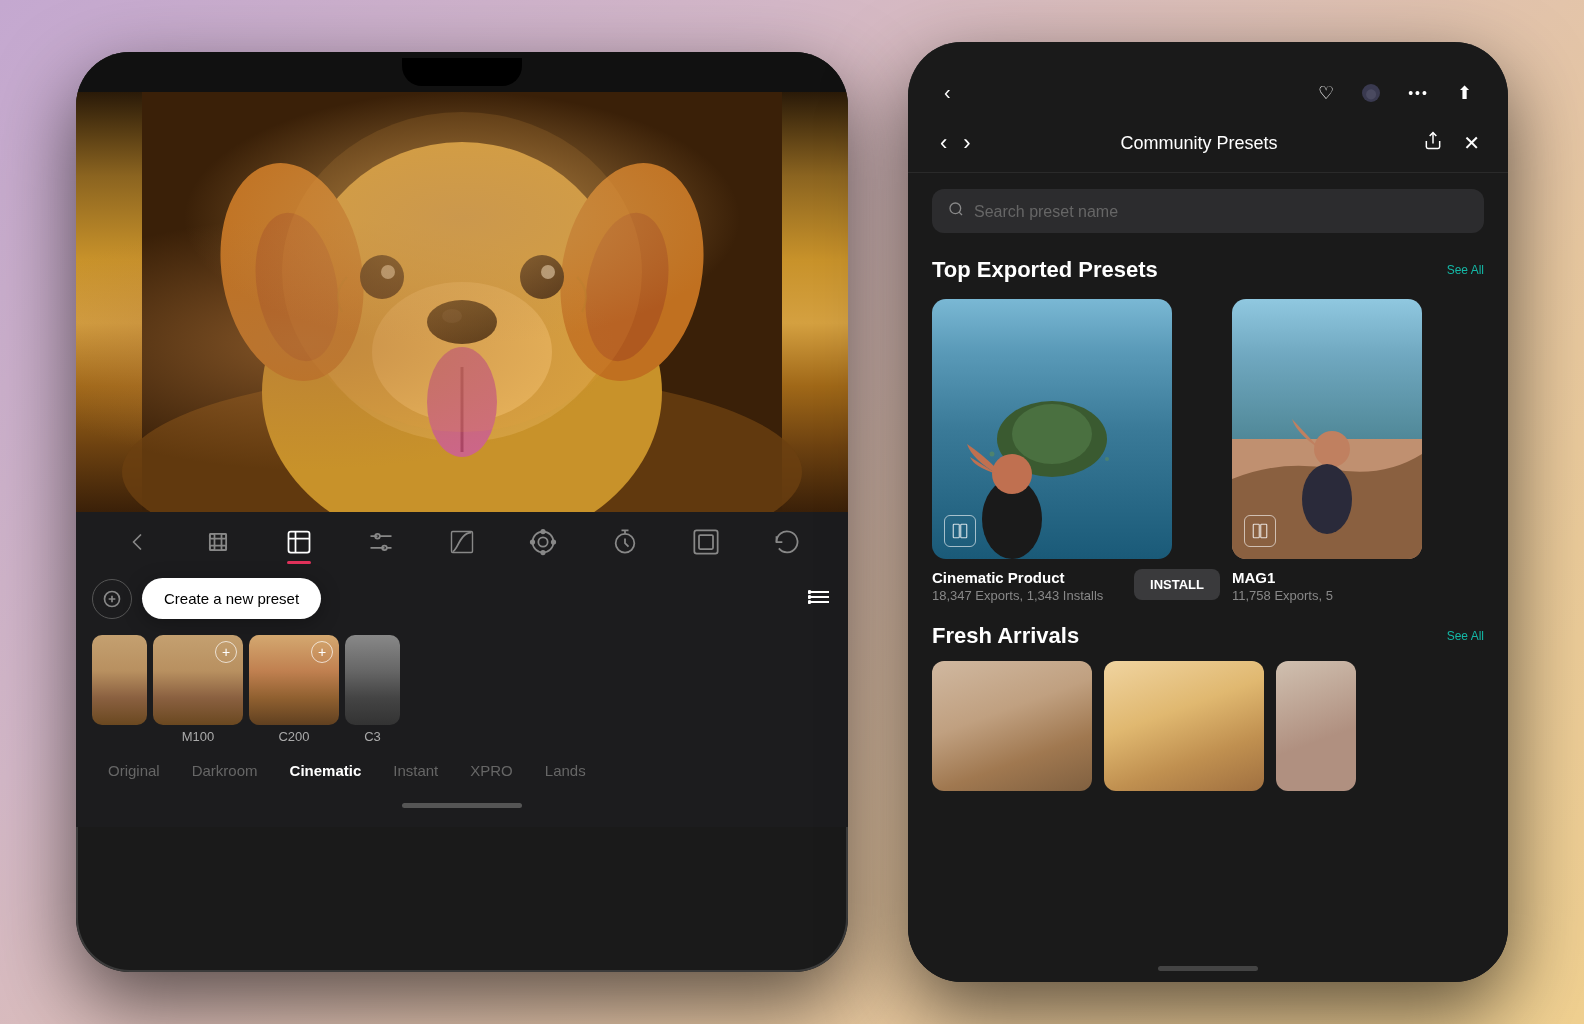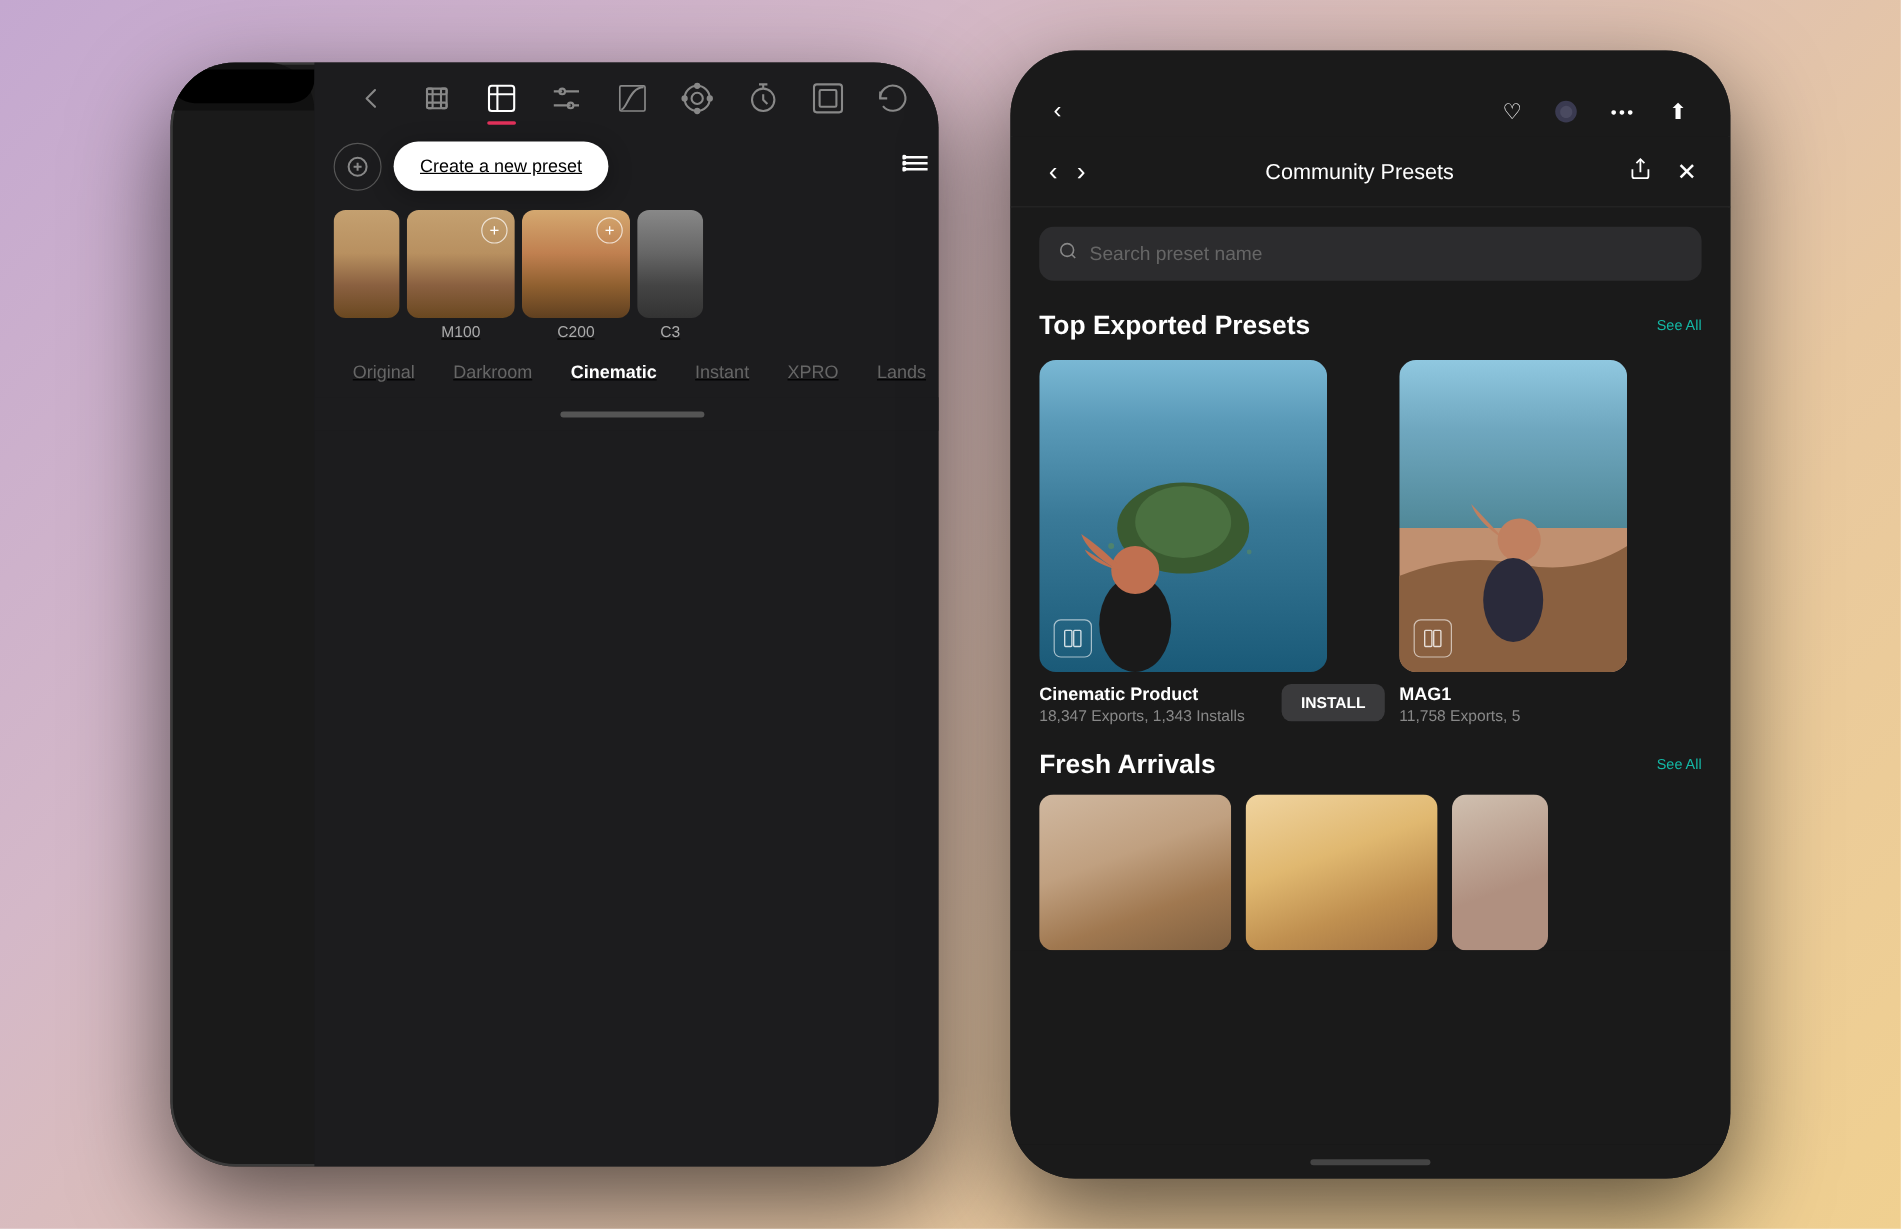--- a/index.html
+++ b/index.html
@@ -20,25 +20,24 @@
     .phone-frame {
       border-radius: 54px;
       background: #1a1a1a;
       box-shadow: 0 30px 80px rgba(0,0,0,0.6), inset 0 0 0 2px #3a3a3a;
       position: relative;
       overflow: hidden;
     }
 
     
     .phone-left {
-      width: 640px;
+      width: 772px;
       height: 920px;
       display: flex;
-      flex-direction: row;
-      text-decoration: underline;
+      flex-direction: column;
     }
 
     .phone-left .notch-area {
       height: 40px;
       background: #111;
       display: flex;
       align-items: center;
       justify-content: center;
       border-radius: 54px 54px 0 0;
     }

